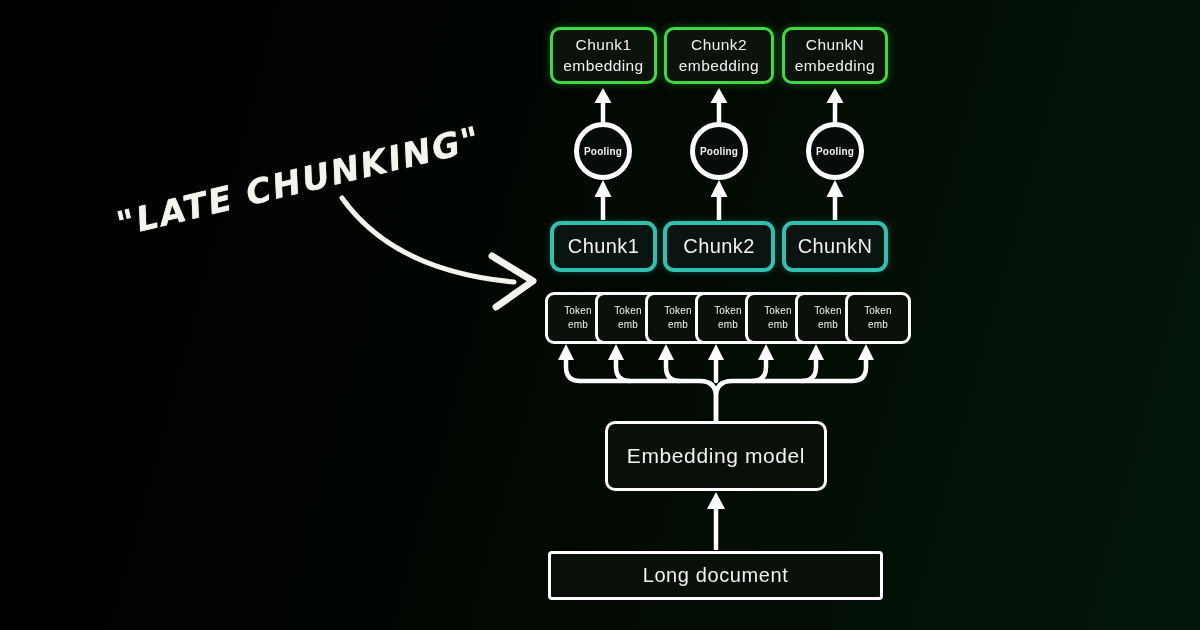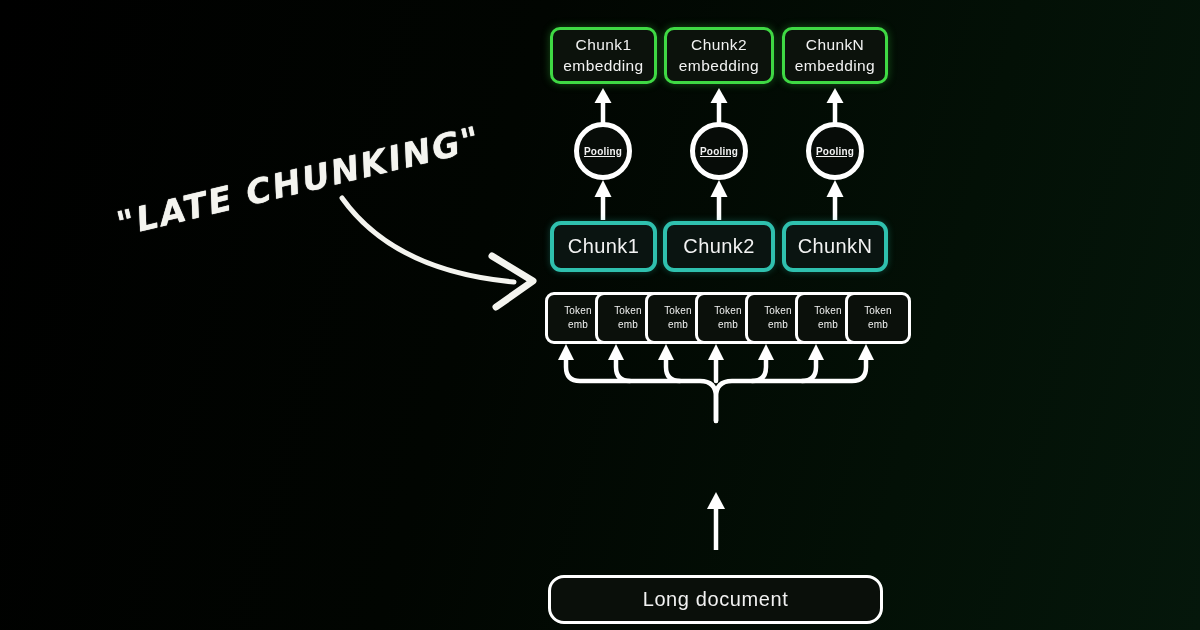--- a/index.html
+++ b/index.html
@@ -11,26 +11,26 @@
   svg{position:absolute;left:0;top:0;}
   .box{position:absolute;box-sizing:border-box;display:flex;flex-direction:column;
        align-items:center;justify-content:center;text-align:center;border-radius:10px;}
   .green-box{top:27px;height:57px;border:3.5px solid #3fd944;background:#0c120c;
              box-shadow:0 0 8px rgba(63,217,68,.35);font-size:15.5px;line-height:1.35;letter-spacing:.4px;}
   .teal-box{top:221px;height:51px;border:4px solid #2fc0ae;background:#0a1411;border-radius:11px;
             box-shadow:0 0 7px rgba(47,192,174,.3);font-size:20px;letter-spacing:.4px;}
   .pool{position:absolute;top:122px;width:58px;height:58px;box-sizing:border-box;
         border:5px solid #ffffff;border-radius:50%;background:#070c08;
         display:flex;align-items:center;justify-content:center;
-        font-size:10px;font-weight:bold;letter-spacing:.2px;text-decoration:underline;}
+        font-size:10px;font-weight:bold;letter-spacing:.2px;}
   .token-box{top:292px;width:66px;height:52px;border:3px solid #ffffff;background:#0b100b;
              border-radius:9px;font-size:10px;line-height:1.45;letter-spacing:.2px;}
   .white-box{border:3px solid #ffffff;background:#0a0f0a;letter-spacing:.6px;}
   #embedding-model{left:605px;top:421px;width:222px;height:70px;font-size:21px;}
-  #long-document{left:548px;top:551px;width:335px;height:49px;font-size:20px;border-radius:16px;margin-top:24px;}
+  #long-document{left:548px;top:551px;width:335px;height:49px;font-size:20px;border-radius:4px;}
   #late-chunking{
     position:absolute;left:112px;top:158px;width:400px;
     font-family:"DejaVu Sans",sans-serif;font-weight:bold;font-style:italic;
     font-size:34px;letter-spacing:2px;color:#f4f4ef;white-space:nowrap;
     transform:rotate(-13.5deg);transform-origin:50% 50%;
     text-shadow:0 0 1px #fff;
   }
 </style>
 </head>
 <body>
@@ -143,18 +143,21 @@
   </div>
   <div class="box token-box" style="left:795px;">
     <span>Token</span>
     <span>emb</span>
   </div>
   <div class="box token-box" style="left:845px;">
     <span>Token</span>
     <span>emb</span>
   </div>
 
+  <div id="embedding-model" class="box white-box">
+    <span>Embedding model</span>
+  </div>
 
   <div id="long-document" class="box white-box">
     <span>Long document</span>
   </div>
 
 </div>
 
 </body></html>

